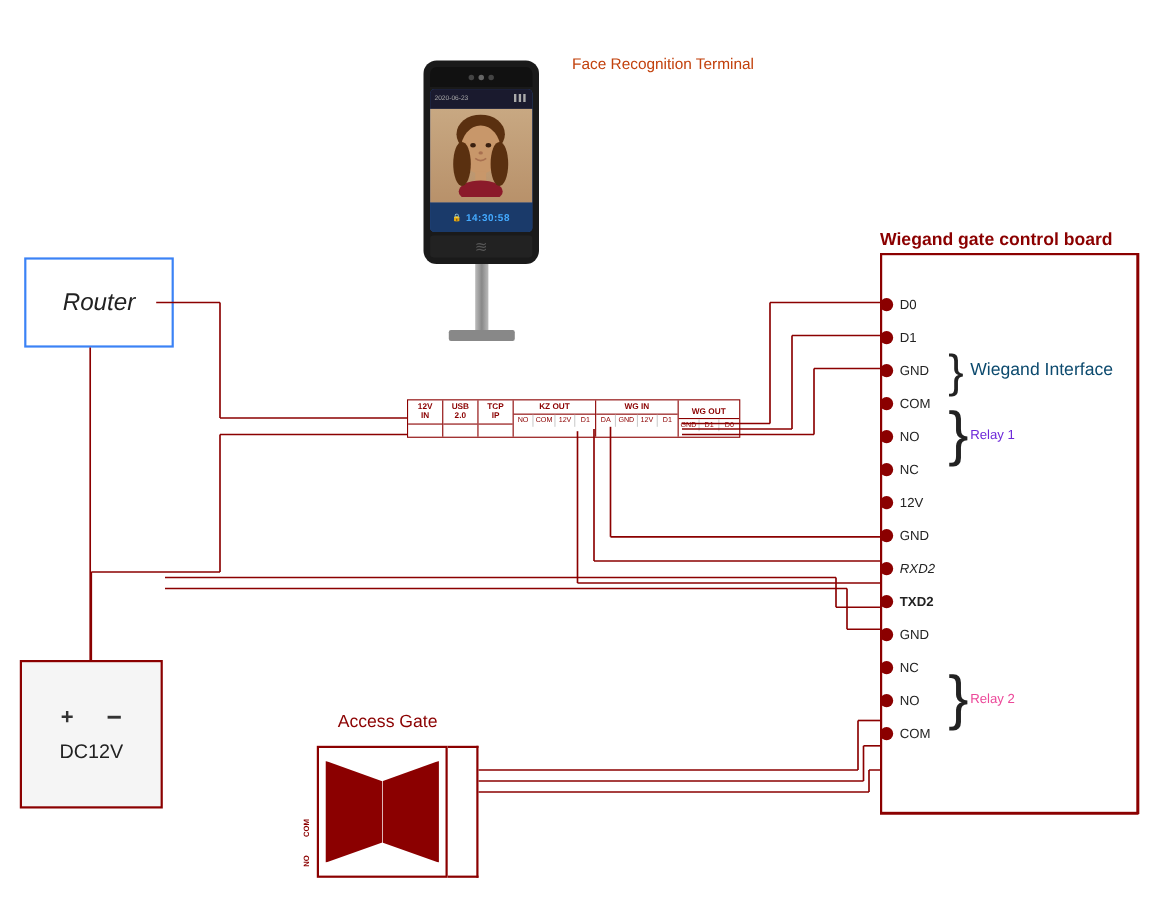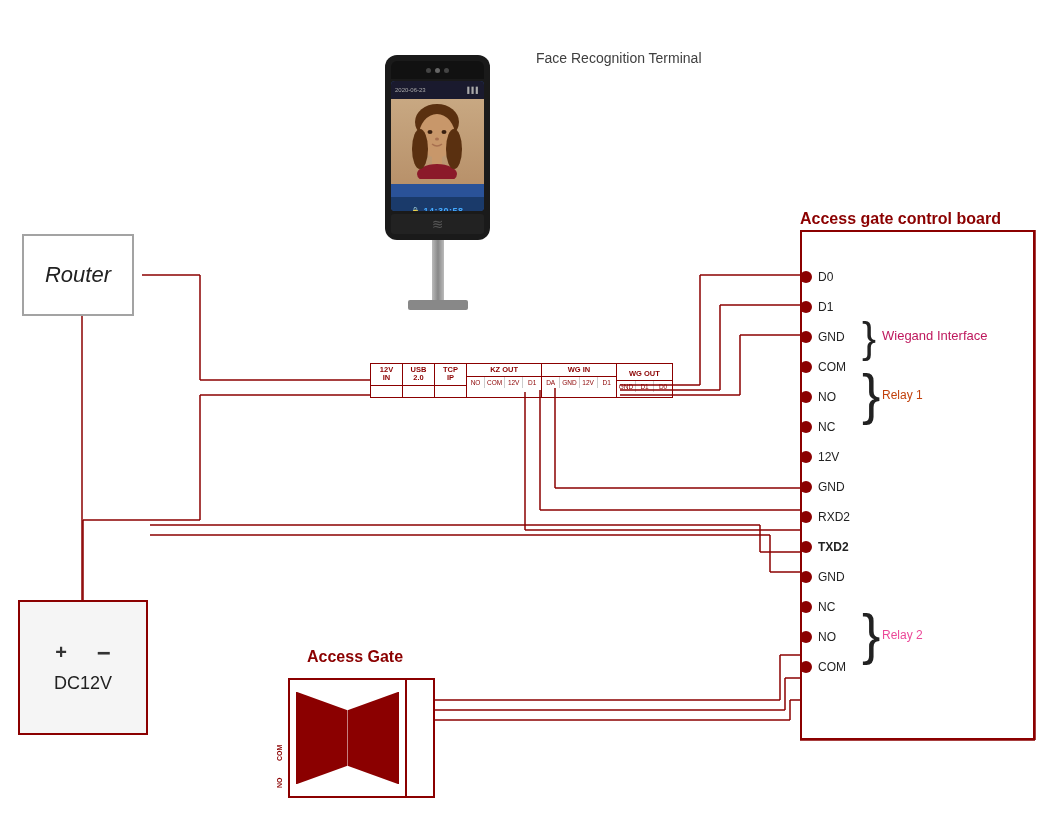--- a/index.html
+++ b/index.html
@@ -87,21 +87,20 @@
     .terminal-bottom-info {
       background: #1a3a6a;
       height: 27px;
       display: flex;
       align-items: center;
       justify-content: center;
       font-size: 9px;
       color: #4af;
       font-weight: bold;
       letter-spacing: 0.5px;
-      margin-top: 13px;
     }
     .terminal-rfid {
       background: #222;
       width: 93px;
       height: 20px;
       border-radius: 3px;
       display: flex;
       align-items: center;
       justify-content: center;
       margin-top: 3px;
@@ -118,23 +117,23 @@
     }
     .terminal-base {
       width: 60px;
       height: 10px;
       background: #888;
       border-radius: 2px;
     }
     .terminal-label {
       position: absolute;
       top: 50px;
-      left: 536px;
+      left: 520px;
       font-size: 14px;
-      color: #404040;
+      color: #c2410c;
       white-space: nowrap;
     }
 
     
     .port-block {
       position: absolute;
       top: 363px;
       left: 370px;
       display: flex;
       flex-direction: row;
@@ -169,23 +168,23 @@
       border-right: 1px solid #ccc;
       min-width: 18px;
     }
     .port-pin:last-child { border-right: none; }
 
     
     .router-box {
       position: absolute;
       top: 234px;
       left: 22px;
-      width: 112px;
+      width: 136px;
       height: 82px;
-      border: 2px solid #a3a3a3;
+      border: 2px solid #3b82f6;
       background: #fff;
       display: flex;
       align-items: center;
       justify-content: center;
     }
     .router-label {
       font-size: 22px;
       color: #222;
       font-style: italic;
     }
@@ -226,21 +225,21 @@
       font-weight: normal;
     }
 
     
     .access-gate-label {
       position: absolute;
       top: 648px;
       left: 307px;
       font-size: 16px;
       color: #8b0000;
-      font-weight: bold;
+      font-weight: normal;
     }
     .gate-device {
       position: absolute;
       top: 678px;
       left: 270px;
       width: 165px;
       height: 120px;
       display: flex;
       flex-direction: row;
       align-items: stretch;
@@ -469,71 +468,71 @@
     <div class="gate-pin-label">COM</div>
     <div class="gate-pin-label">NO</div>
   </div>
   <div class="gate-body">
     <div class="gate-flap-left"></div>
     <div class="gate-flap-right"></div>
   </div>
   <div class="gate-right-panel"></div>
 </div>
 
-<div class="control-board-title">Access gate control board</div>
+<div class="control-board-title">Wiegand gate control board</div>
 
 <div class="control-board"></div>
 
 <div class="board-pins">
 
   <div class="board-pin-row" style="height:30px;">
     <div class="board-pin-dot"></div>
     <span class="board-pin-name">D0</span>
   </div>
 
   <div class="board-pin-row" style="height:30px;">
     <div class="board-pin-dot"></div>
     <span class="board-pin-name">D1</span>
   </div>
 
   <div class="board-pin-row" style="height:30px;">
     <div class="board-pin-dot"></div>
     <span class="board-pin-name">GND</span>
     <span style="position:absolute;left:62px;top:-5px;font-size:42px;color:#222;line-height:1;">}</span>
-    <span style="position:absolute;left:82px;top:6px;font-size:13px;color:#be185d;white-space:nowrap;">Wiegand Interface</span>
+    <span style="position:absolute;left:82px;top:6px;font-size:16px;color:#0c4a6e;white-space:nowrap;">Wiegand Interface</span>
   </div>
 
   <div class="board-pin-row" style="height:30px;">
     <div class="board-pin-dot"></div>
     <span class="board-pin-name">COM</span>
   </div>
 
   <div class="board-pin-row" style="height:30px;">
     <div class="board-pin-dot"></div>
     <span class="board-pin-name">NO</span>
     <span style="position:absolute;left:62px;top:-15px;font-size:55px;color:#222;line-height:1;">}</span>
-    <span style="position:absolute;left:82px;top:6px;font-size:12px;color:#c2410c;white-space:nowrap;">Relay 1</span>
+    <span style="position:absolute;left:82px;top:6px;font-size:12px;color:#6d28d9;white-space:nowrap;">Relay 1</span>
   </div>
 
   <div class="board-pin-row" style="height:30px;">
     <div class="board-pin-dot"></div>
     <span class="board-pin-name">NC</span>
   </div>
 
   <div class="board-pin-row" style="height:30px;">
     <div class="board-pin-dot"></div>
     <span class="board-pin-name">12V</span>
   </div>
 
   <div class="board-pin-row" style="height:30px;">
     <div class="board-pin-dot"></div>
     <span class="board-pin-name">GND</span>
   </div>
 
-  <div class="board-pin-row" style="height:30px;">
+  <div class="board-pin-row" style="height:30px;font-style:italic;">
     <div class="board-pin-dot"></div>
     <span class="board-pin-name">RXD2</span>
   </div>
 
   <div class="board-pin-row" style="height:30px;font-weight:bold;">
     <div class="board-pin-dot"></div>
     <span class="board-pin-name">TXD2</span>
   </div>
 
   <div class="board-pin-row" style="height:30px;">

